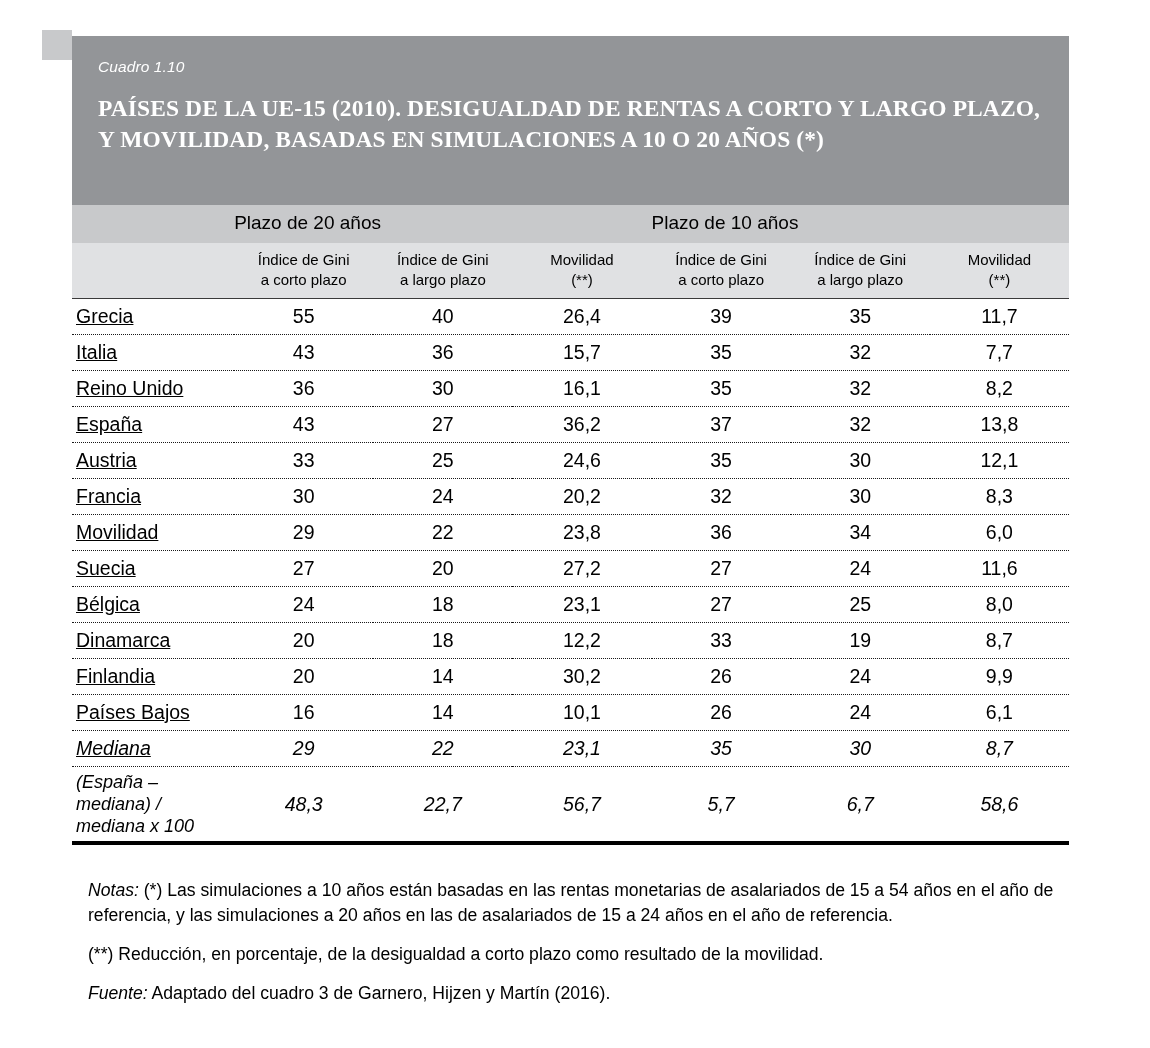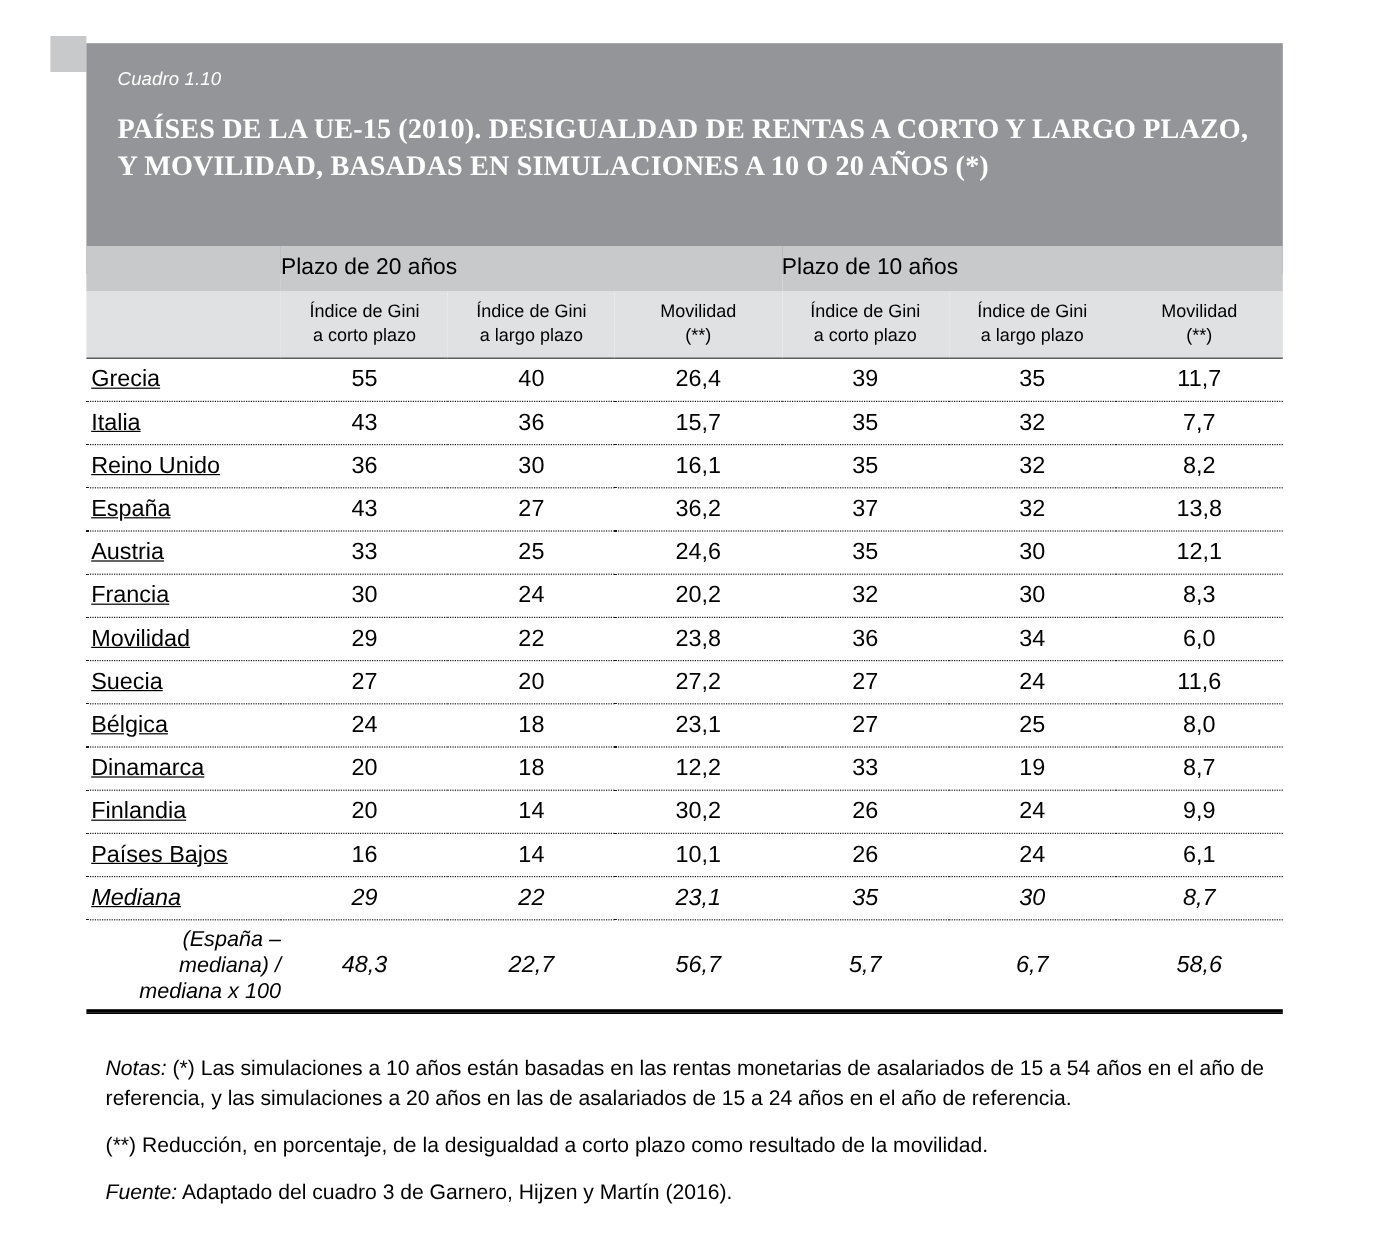--- a/index.html
+++ b/index.html
@@ -117,21 +117,21 @@
     text-align: center;
   }
   tr.italic td { font-style: italic; }
 
   tr.lastrow td {
     border-bottom: none;
     height: 74px;
     vertical-align: middle;
   }
   td.lbl-multi {
-    text-align: right;
+    text-align: left;
     padding-left: 4px;
     font-style: italic;
     line-height: 1.23;
     font-size: 18px;
   }
 
   
   .close-rule {
     width: 997px;
     height: 0;

